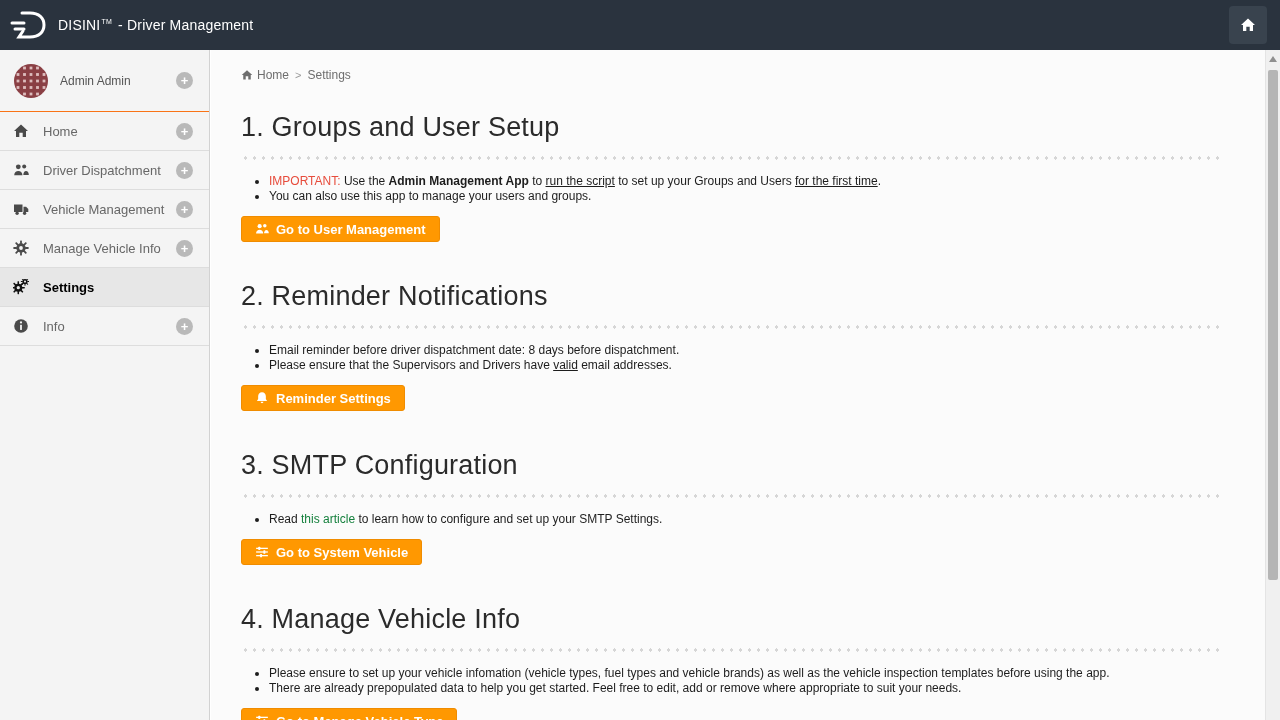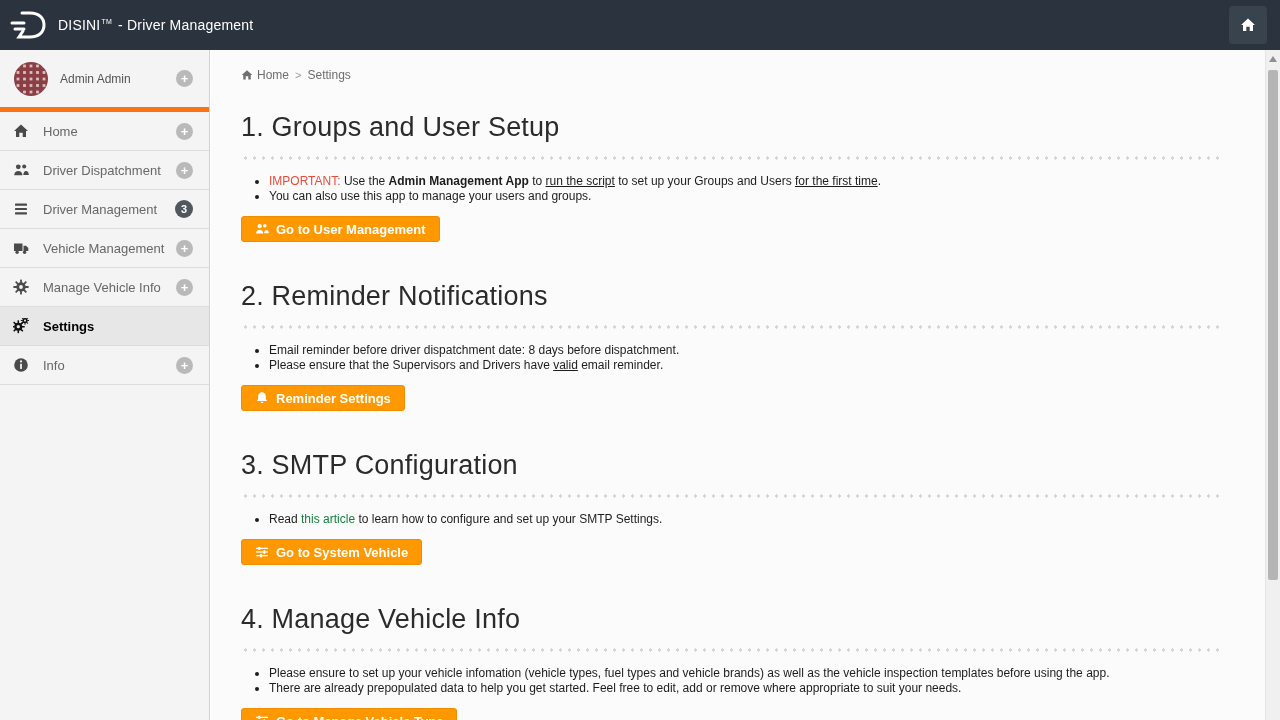--- a/index.html
+++ b/index.html
@@ -21,21 +21,21 @@
     background:#39434e; border-radius:4px; display:flex; align-items:center; justify-content:center;
     color:#fff; cursor:pointer;
   }
   
   .sidebar {
     position:absolute; top:50px; left:0; bottom:0; width:210px;
     background:#f4f4f4; border-right:1px solid #d2d2d2;
   }
   .user-panel {
     height:62px; display:flex; align-items:center; padding:0 16px 0 14px;
-    border-bottom:5px solid #f97316; cursor:pointer;
+    border-bottom:1px solid #f97316; cursor:pointer;
   }
   .avatar {
     width:34px; height:34px; border-radius:50%;
     background-color:#8a3f44;
     background-image: radial-gradient(#dcbcbc 1.4px, rgba(0,0,0,0) 1.5px);
     background-size:6.5px 6.5px; background-position:center;
     flex:0 0 auto;
   }
   .user-name { font-size:12px; color:#555; margin-left:12px; flex:1; }
   .side-item {
@@ -141,31 +141,20 @@
     <span class="si-icon">
           <svg viewBox="0 0 16 16" fill="currentColor">
             <circle cx="5.3" cy="4.8" r="2.4"></circle>
             <circle cx="11.2" cy="4.4" r="2"></circle>
             <path d="M1.2 13.2c0-2.8 1.9-4.3 4.1-4.3s4.1 1.5 4.1 4.3z"></path>
             <path d="M10.3 12.9c.2-2.2 1.1-3.8 2.7-3.8 1.6 0 2.8 1.4 2.8 3.8z"></path>
           </svg>
         </span>
     <span class="si-label">Driver Dispatchment</span>
     <span class="si-badge badge-plus">+</span>
-  </div>
-      <div class="side-item">
-    <span class="si-icon">
-          <svg viewBox="0 0 16 16" fill="currentColor">
-            <rect x="2" y="2.6" width="12" height="2.2" rx="0.6"></rect>
-            <rect x="2" y="6.9" width="12" height="2.2" rx="0.6"></rect>
-            <rect x="2" y="11.2" width="12" height="2.2" rx="0.6"></rect>
-          </svg>
-        </span>
-    <span class="si-label">Driver Management</span>
-    <span class="si-badge badge-count">3</span>
   </div>
       <div class="side-item">
     <span class="si-icon">
           <svg viewBox="0 0 16 16" fill="currentColor">
             <path d="M1 3.5h8.5V11H1z"></path>
             <path d="M10.5 5.8h2.6L15.3 8v3h-4.8z"></path>
             <circle cx="4.1" cy="12.2" r="1.7"></circle>
             <circle cx="11.6" cy="12.2" r="1.7"></circle>
           </svg>
         </span>
@@ -265,21 +254,21 @@
             </svg>
           </span>
           <span>Go to User Management</span>
         </button>
   </section>
       <section class="settings-section">
     <h1 class="sec-title">2. Reminder Notifications</h1>
     <div class="dotted"></div>
     <ul class="sec-bullets">
           <li><span>Email reminder before driver dispatchment date: 8 days before dispatchment.</span></li>
-          <li><span>Please ensure that the Supervisors and Drivers have </span><span class="seg-underline">valid</span><span> email reminder.</span></li>
+          <li><span>Please ensure that the Supervisors and Drivers have </span><span class="seg-underline">valid</span><span> email addresses.</span></li>
         </ul>
     <button class="btn-orange">
           <span class="si-icon" style="width: auto; color: rgb(255, 255, 255);">
             <svg viewBox="0 0 16 16" fill="currentColor">
               <path d="M8 1.3c2.8 0 4.4 2.1 4.4 4.6v3.2l1.4 2.3H2.2l1.4-2.3V5.9C3.6 3.4 5.2 1.3 8 1.3z"></path>
               <path d="M6.4 12.4a1.6 1.6 0 0 0 3.2 0z"></path>
             </svg>
           </span>
           <span>Reminder Settings</span>
         </button>

